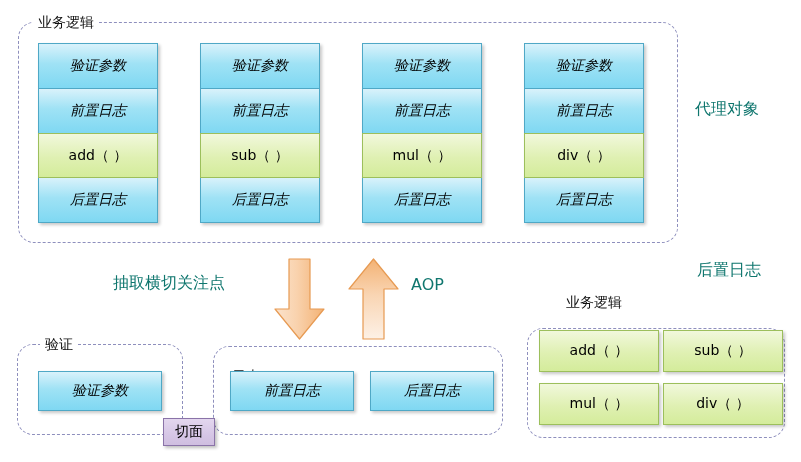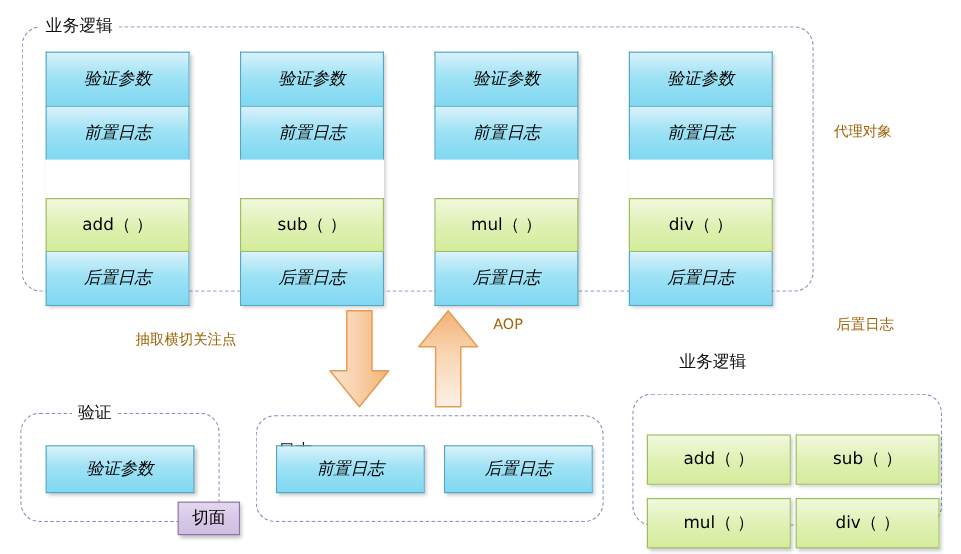--- a/index.html
+++ b/index.html
@@ -34,24 +34,24 @@
     padding: 0 5px;
     font-size: 14px;
     line-height: 16px;
     white-space: nowrap;
     color: #101010;
   }
 
   
   .free-label {
     position: absolute;
-    font-size: 12px;
+    font-size: 16px;
     line-height: 16px;
     white-space: nowrap;
-    color: #a16207;
+    color: #0f766e;
   }
 
   
   .cell {
     position: absolute;
     box-sizing: border-box;
     display: flex;
     align-items: center;
     justify-content: center;
     font-size: 14px;
@@ -59,21 +59,20 @@
     color: #000000;
   }
   .cell-blue {
     background: linear-gradient(to bottom, #d9f2fb 0%, #9fe2f5 45%, #7fd8f2 100%);
     border: 1px solid #4fa8c6;
     font-style: italic;
   }
   .cell-green {
     background: linear-gradient(to bottom, #f1f8dc 0%, #dff0b2 55%, #d4ec9b 100%);
     border: 1px solid #9cbf5c;
-    margin-top: 32px;
   }
 
   
   .stack {
     position: absolute;
     box-shadow: 2px 2px 3px rgba(0,0,0,0.22);
   }
   .stack .cell { position: relative; width: 100%; }
 
   
@@ -139,21 +138,21 @@
 
   <div class="stack" style="left:524px; top:43px; width:120px;">
     <div class="cell cell-blue" style="height:45px; border-bottom:none;">验证参数</div>
     <div class="cell cell-blue" style="height:45px; border-bottom:none;">前置日志</div>
     <div class="cell cell-green" style="height:45px;">div（ ）</div>
     <div class="cell cell-blue" style="height:45px; border-top:none;">后置日志</div>
   </div>
 
   <div class="free-label" style="left:113px; top:275px;">抽取横切关注点</div>
 
-  <div class="free-label" style="left:411px; top:262px;">AOP</div>
+  <div class="free-label" style="left:411px; top:277px;">AOP</div>
 
   <div class="arrow" style="left:272px; top:258px;">
     <svg width="54" height="84" viewBox="0 0 54 84">
       <defs>
         <linearGradient id="dgrad" x1="0" y1="0" x2="1" y2="0">
           <stop offset="0%" stop-color="#fbe3cd"></stop>
           <stop offset="45%" stop-color="#f9d2ad"></stop>
           <stop offset="100%" stop-color="#f3b274"></stop>
         </linearGradient>
       </defs>
@@ -172,29 +171,29 @@
           <stop offset="100%" stop-color="#f3b274"></stop>
         </linearGradient>
       </defs>
       <g transform="translate(2,1)">
         <path d="M25.5 0 L50 30 L36 30 L36 80 L15 80 L15 30 L1 30 Z" fill="url(#ugrad)" stroke="#e79a52" stroke-width="1.2" stroke-linejoin="round"></path>
       </g>
     </svg>
   </div>
 
   <div class="group-box" style="left:17px; top:344px; width:166px; height:91px;"></div>
-  <div class="group-caption" style="left:40px; top:336px;margin-left:20px;">验证</div>
+  <div class="group-caption" style="left:40px; top:336px;">验证</div>
   <div class="box-solo cell-blue" style="left:38px; top:371px; width:124px; height:40px;">验证参数</div>
 
   <div class="group-box" style="left:213px; top:346px; width:290px; height:89px;"></div>
   <div class="group-caption" style="left:227px; top:328px;margin-top:40px;">日志</div>
   <div class="box-solo cell-blue" style="left:230px; top:371px; width:124px; height:40px;">前置日志</div>
   <div class="box-solo cell-blue" style="left:370px; top:371px; width:124px; height:40px;">后置日志</div>
 
-  <div class="badge" style="left:148px; top:418px; width:52px; height:28px;">切面</div>
+  <div class="badge" style="left:163px; top:418px; width:52px; height:28px;">切面</div>
 
   <div class="free-label" style="left:697px; top:262px;">后置日志</div>
   <div class="group-box" style="left:527px; top:328px; width:258px; height:110px;"></div>
   <div class="group-caption" style="left:561px; top:294px;">业务逻辑</div>
 
   <div class="box-solo cell-green" style="left:539px; top:330px; width:120px; height:42px;">add（ ）</div>
   <div class="box-solo cell-green" style="left:663px; top:330px; width:120px; height:42px;">sub（ ）</div>
   <div class="box-solo cell-green" style="left:539px; top:383px; width:120px; height:42px;">mul（ ）</div>
   <div class="box-solo cell-green" style="left:663px; top:383px; width:120px; height:42px;">div（ ）</div>
 

